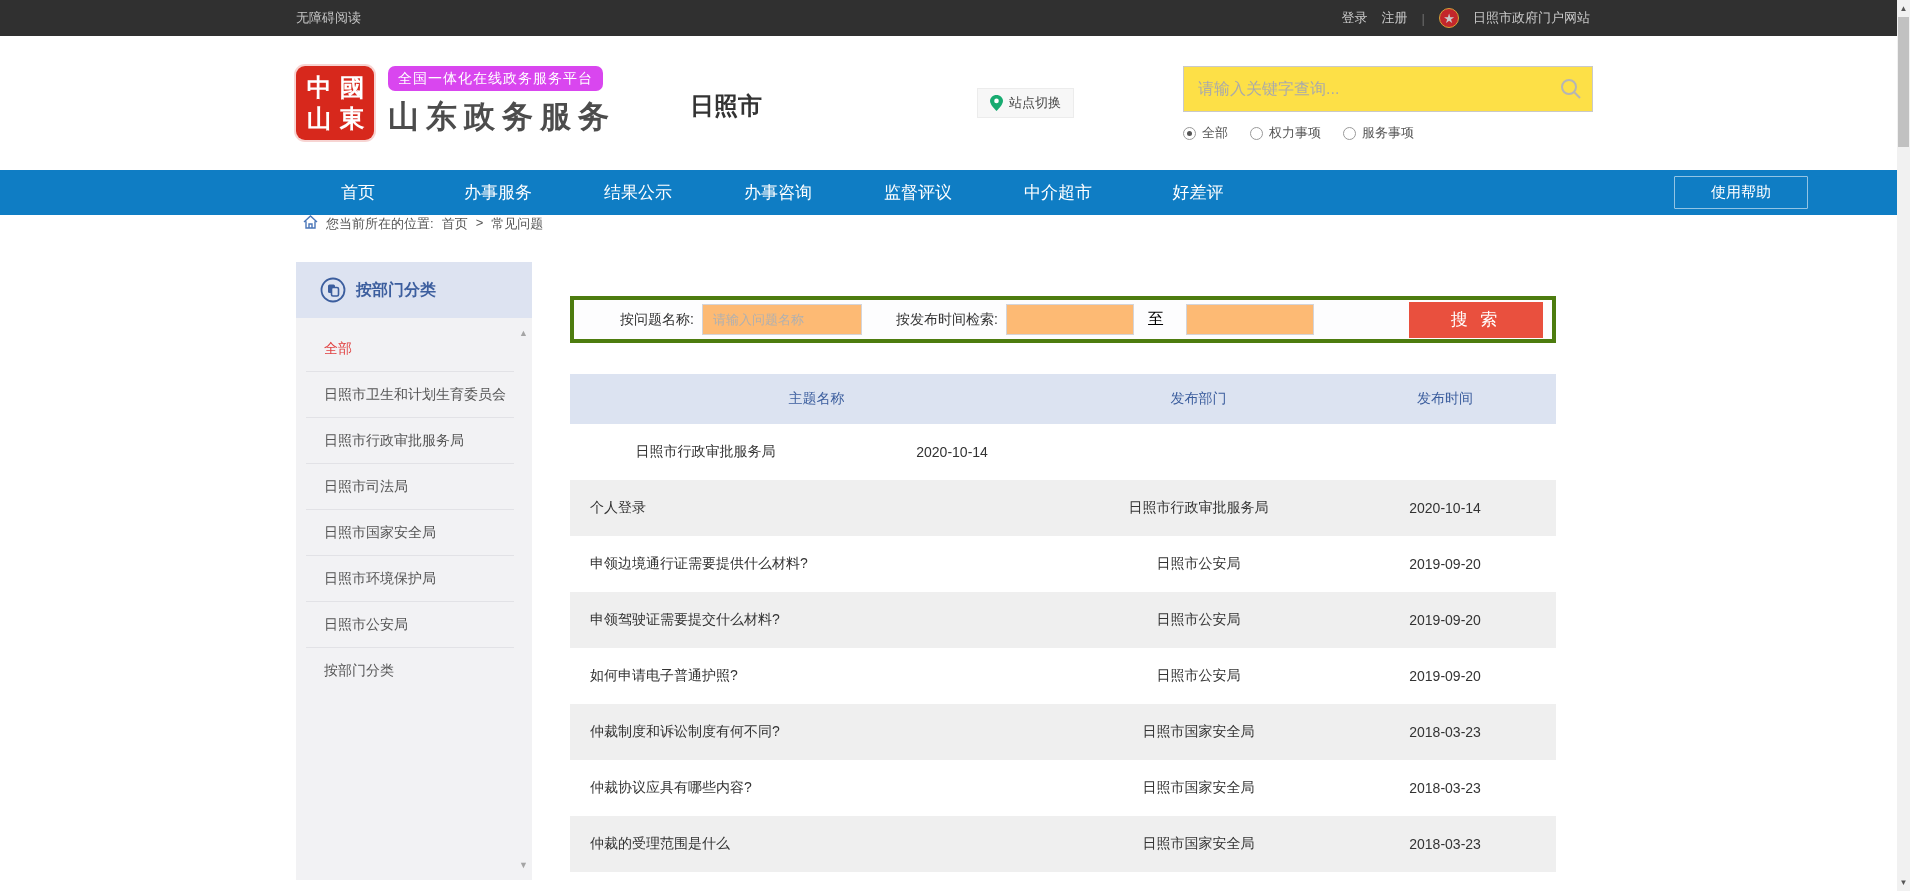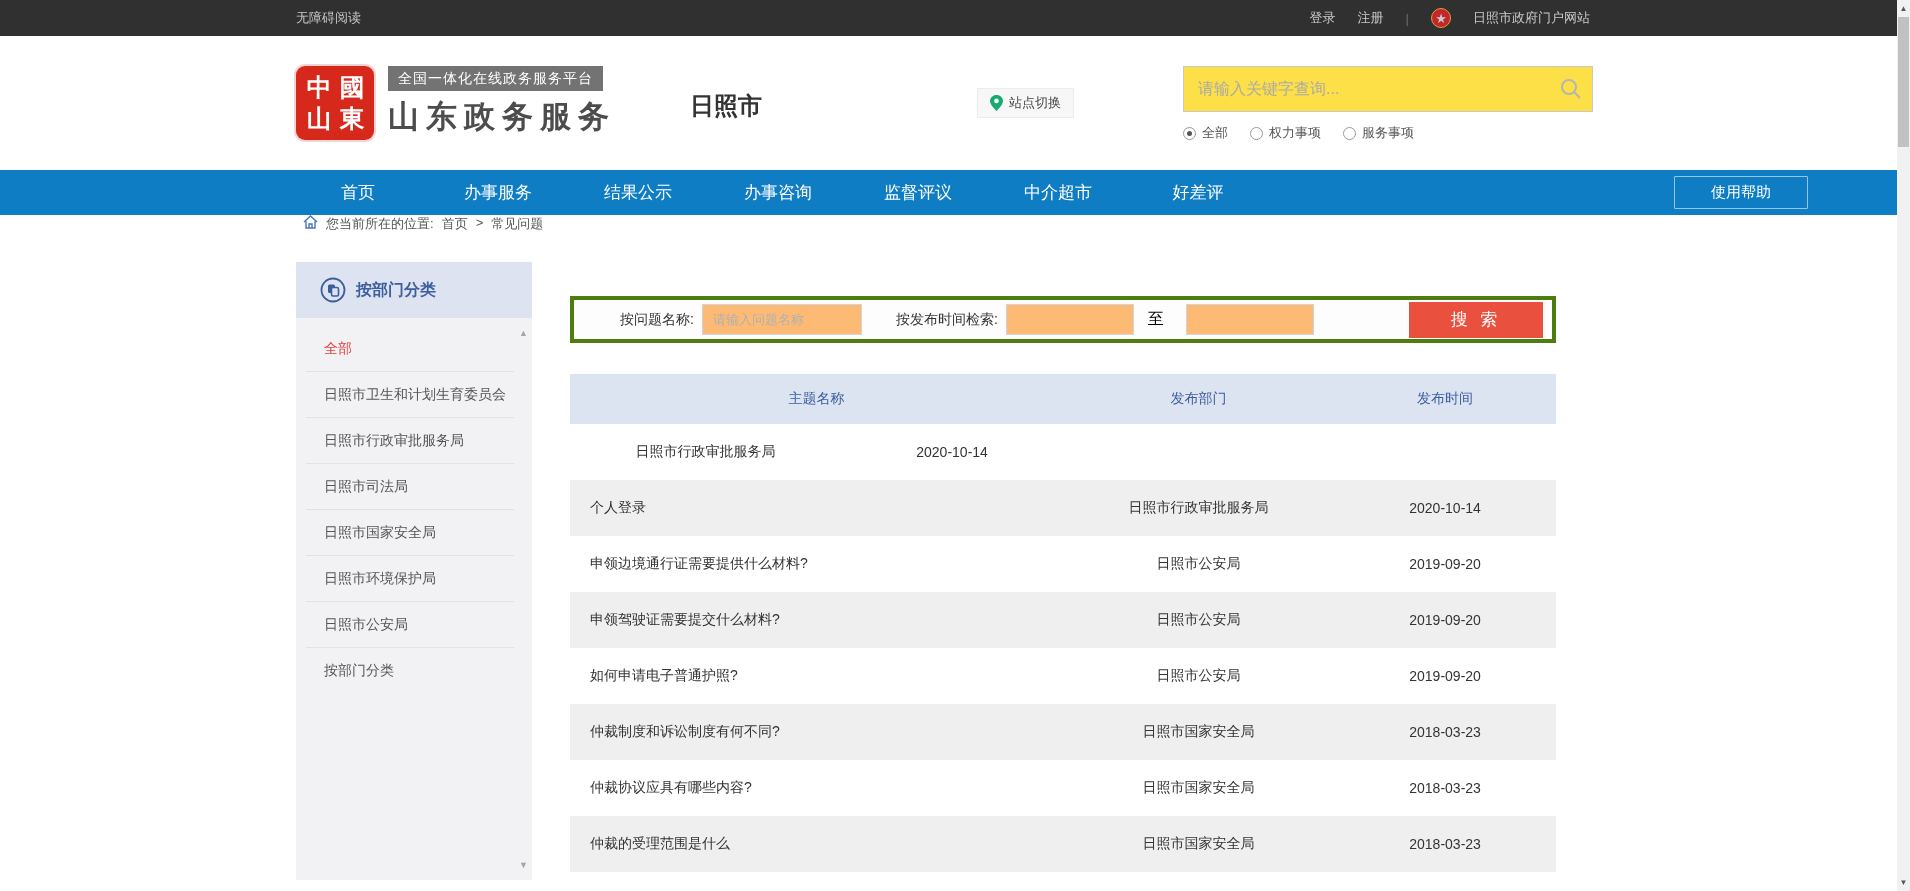--- a/index.html
+++ b/index.html
@@ -4,38 +4,38 @@
 <style>
   * { margin:0; padding:0; box-sizing:border-box; }
   html,body { width:1910px; height:891px; overflow:hidden; background:#fff;
     font-family:"Liberation Sans","DejaVu Sans",sans-serif; }
 
   
   .topbar { position:absolute; left:0; top:0; width:1910px; height:36px;
     background:#303030; display:flex; align-items:center;
     padding:0 320px 0 296px; justify-content:space-between; }
   .topbar a, .topbar span { color:#c9c9c9; font-size:13px; text-decoration:none; }
-  .topbar-right { display:flex; align-items:center; gap:22px; }
+  .topbar-right { display:flex; align-items:center; gap:14px; }
   .emblem { width:20px; height:20px; border-radius:50%; background:#c3272b;
     border:1px solid #d8a237; display:flex; align-items:center; justify-content:center;
     color:#f3c63a; font-size:10px; line-height:1; }
   .tb-divider { color:#6d6d6d !important; }
 
   
   .header { position:absolute; left:0; top:36px; width:1910px; height:134px; background:#fff; }
   .logo-group { position:absolute; left:296px; top:30px; display:flex; align-items:flex-start; cursor:pointer; }
   .seal { width:78px; height:74px; background:#d7281c; border-radius:9px;
     display:grid; grid-template-columns:1fr 1fr; place-items:center;
     color:#fff; font-family:"Liberation Serif","DejaVu Serif",serif;
     font-weight:bold; font-size:26px; line-height:30px; padding:6px;
     box-shadow:0 0 0 2px #d7281c33; }
   .seal span { transform:scale(.95); }
   .logo-text { margin-left:14px; }
-  .platform-badge { display:inline-block; background:#737373; color:#fff;
-    font-size:14px; line-height:25px; padding:0 10px; letter-spacing:1px; }
+  .platform-badge { display:inline-block; background:#d946ef; color:#fff;
+    font-size:14px; line-height:25px; padding:0 10px; letter-spacing:1px;border-radius:7px; }
   .brand { font-size:31px; font-weight:bold; color:#4c4c4c; letter-spacing:7px; margin-top:5px; }
   .city { position:absolute; left:690px; top:54px; font-size:24px; font-weight:bold; color:#333; }
   .site-switch { position:absolute; left:977px; top:52px; width:97px; height:30px;
     background:#f7f7f7; border:1px solid #ececec; display:flex; align-items:center;
     justify-content:center; gap:6px; font-size:13px; color:#444; cursor:pointer; }
   .search-box { position:absolute; left:1183px; top:30px; width:410px; height:46px;
     border:1px solid #c9c9c9; background:#fde047; display:flex; align-items:center; }
   .search-box input { flex:1; border:none; outline:none; font-size:16px; color:#333;
     padding:0 14px; background:transparent; font-family:inherit; }
   .search-box input::placeholder { color:#aaa; }

